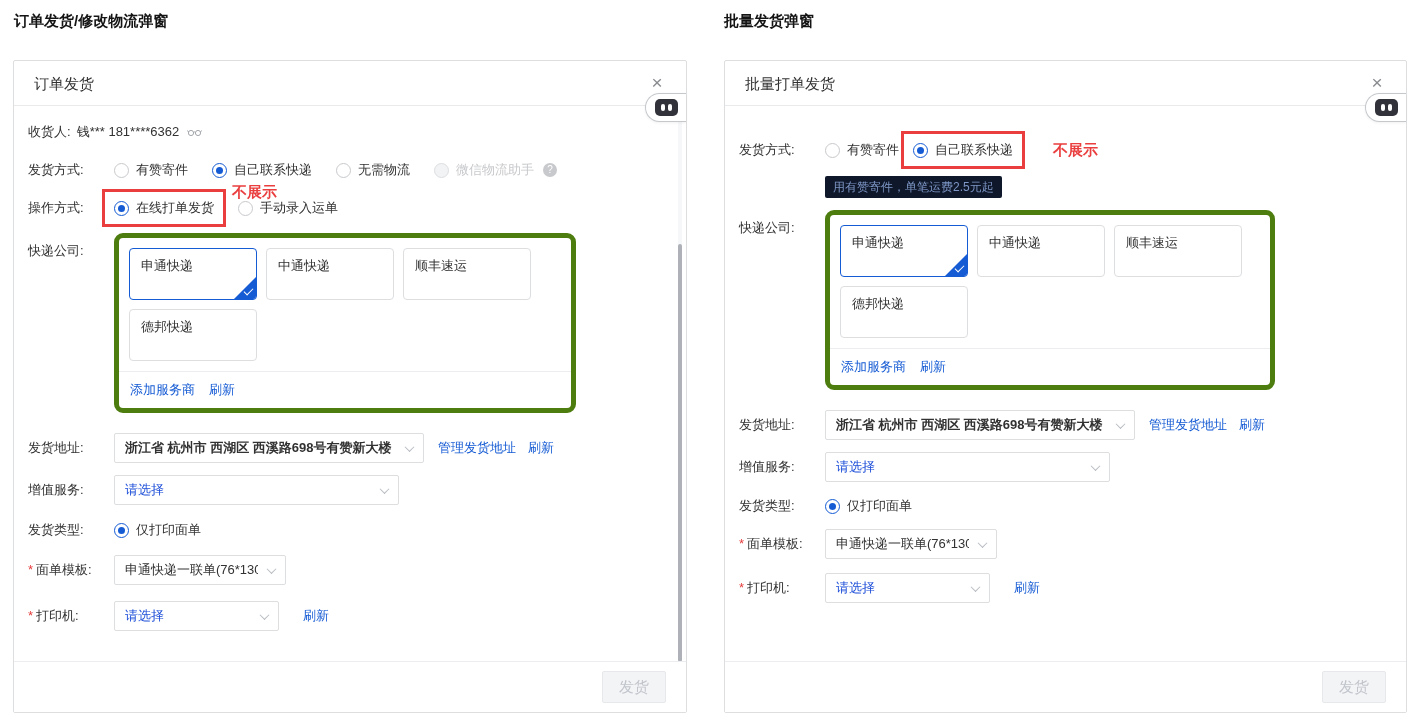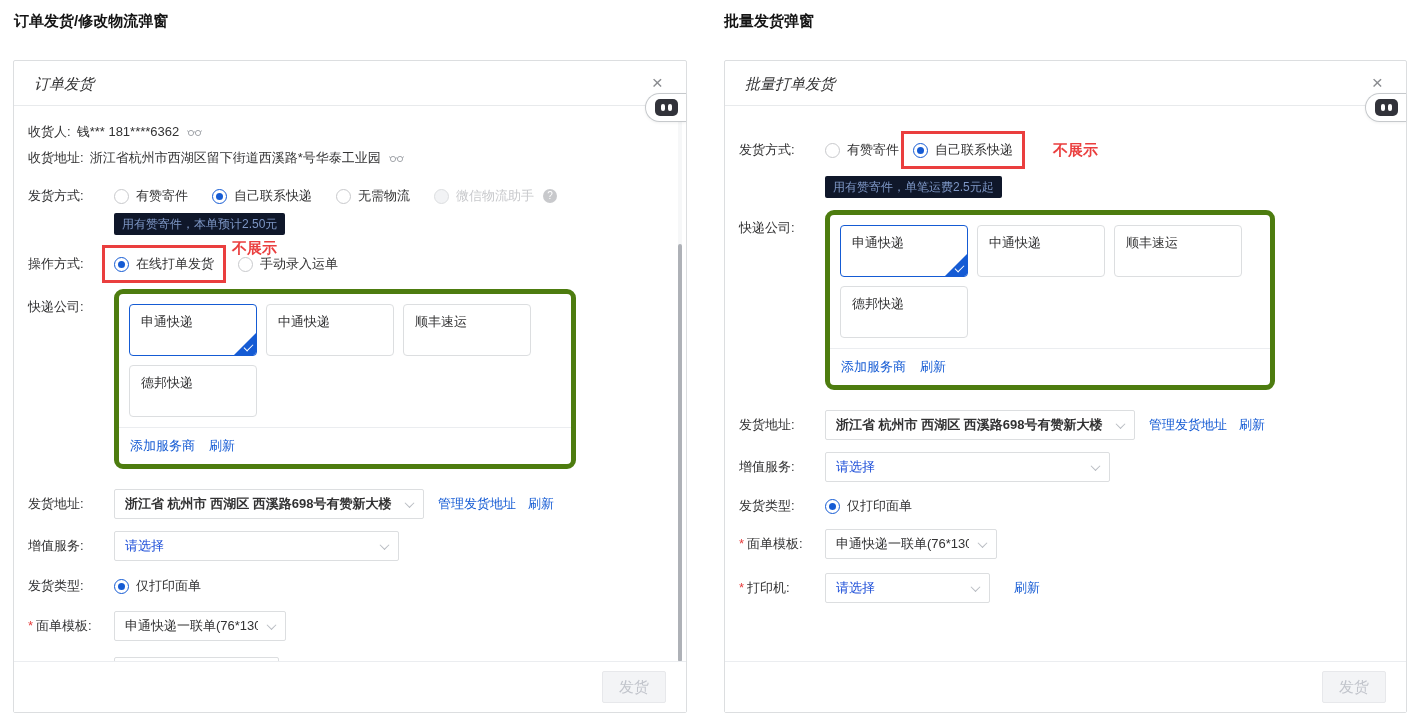--- a/index.html
+++ b/index.html
@@ -17,21 +17,21 @@
 
   .modal {
     position:absolute; top:60px; height:653px; background:#fff;
     border:1px solid #dcdee0; border-radius:2px;
   }
   .modal.m-left { left:13px; width:674px; }
   .modal.m-right { left:724px; width:683px; }
 
   .modal-header {
     position:relative; height:45px; line-height:45px; padding:0 20px;
-    font-size:15px; color:#323233; border-bottom:1px solid #e8eaec;font-style:italic;
+    font-size:15px; color:#323233; border-bottom:1px solid #e8eaec;
   }
   .close-btn {
     position:absolute; top:0; right:14px; width:30px; height:45px; line-height:43px;
     text-align:center; font-size:19px; font-weight:300; color:#8a8c90; cursor:pointer;
   }
   .assistant {
     position:absolute; top:32px; right:0; width:41px; height:29px; background:#fff;
     border:1px solid #c6c9cc; border-right:none; border-radius:15px 0 0 15px;
     display:flex; align-items:center; justify-content:center; z-index:3;
     box-shadow:0 1px 3px rgba(0,0,0,0.06);
@@ -190,32 +190,20 @@
           <span>钱*** 181****6362</span>
           <span class="glasses">
             <svg width="15" height="9" viewBox="0 0 15 9" fill="none" stroke="#9a9da3" stroke-width="0.9">
               <circle cx="4" cy="5" r="2.6"></circle>
                 <circle cx="11" cy="5" r="2.6"></circle>
               <path d="M6.6 4.6 Q7.5 3.2 8.4 4.6"></path>
                 <path d="M1.5 4 L0.3 2.4 M13.5 4 L14.7 2.4"></path>
             </svg>
           </span>
         </div>
-        <div class="info-line">
-          <span>收货地址:</span>
-          <span>浙江省杭州市西湖区留下街道西溪路*号华泰工业园</span>
-          <span class="glasses">
-            <svg width="15" height="9" viewBox="0 0 15 9" fill="none" stroke="#9a9da3" stroke-width="0.9">
-              <circle cx="4" cy="5" r="2.6"></circle>
-                <circle cx="11" cy="5" r="2.6"></circle>
-              <path d="M6.6 4.6 Q7.5 3.2 8.4 4.6"></path>
-                <path d="M1.5 4 L0.3 2.4 M13.5 4 L14.7 2.4"></path>
-            </svg>
-          </span>
-        </div>
       </div>
 
       <div class="row r-shipmethod">
         <div class="f-label">发货方式:</div>
         <div class="content radio-group">
           <span class="radio-opt">
             <span class="radio"></span>
             <span>有赞寄件</span>
           </span>
           <span class="radio-opt">
@@ -227,23 +215,20 @@
             <span>无需物流</span>
           </span>
           <span class="radio-opt disabled">
             <span class="radio disabled"></span>
             <span>微信物流助手</span>
             <span class="help-icon">?</span>
           </span>
         </div>
       </div>
 
-      <div class="r-tag">
-        <span class="hint-tag">用有赞寄件，本单预计2.50元</span>
-      </div>
 
       <div class="row r-operate">
         <div class="f-label">操作方式:</div>
         <div class="content" style="gap:12px;">
           <span class="red-box">
             <span class="radio-opt">
               <span class="radio checked"></span>
               <span>在线打单发货</span>
             </span>
             <span class="annotation float">不展示</span>

